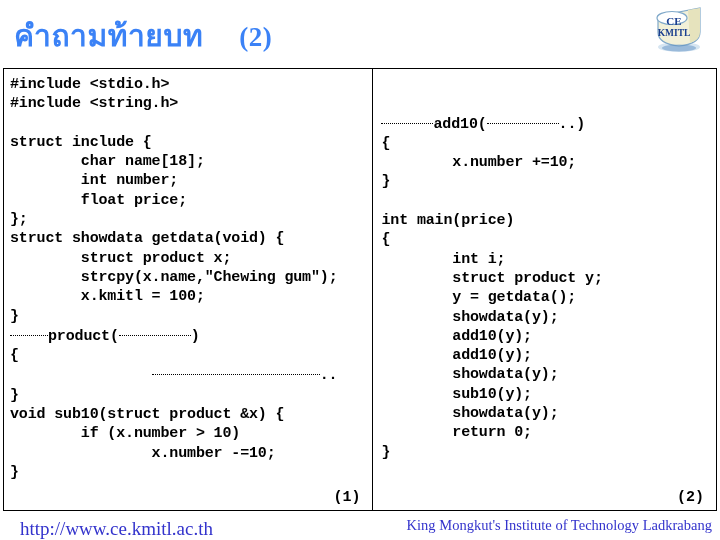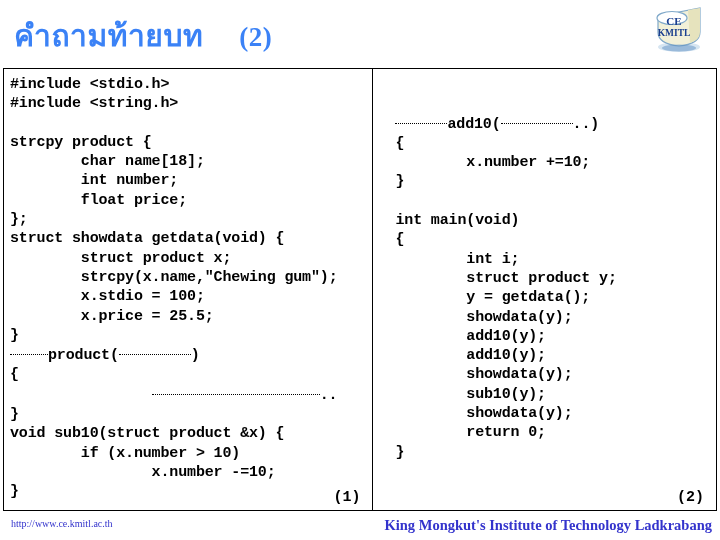--- a/index.html
+++ b/index.html
@@ -67,21 +67,21 @@
     box-sizing: border-box;
     padding: 6px 0 0 6px;
     height: 100%;
   }
   .code-col.left {
     width: 370px;
     border-right: 1px solid #000000;
   }
   .code-col.right {
     width: 343px;
-    padding-left: 22px;
+    padding-left: 8px;
   }
   .code-line {
     font-family: "Liberation Mono", "DejaVu Sans Mono", monospace;
     font-size: 15px;
     font-weight: bold;
     color: #000000;
     line-height: 19.3px;
     white-space: pre;
     letter-spacing: -0.15px;
   }
@@ -112,34 +112,34 @@
   
   .slide-footer {
     position: absolute;
     left: 0;
     bottom: 0;
     width: 720px;
     height: 26px;
   }
   .footer-left {
     position: absolute;
-    left: 11px;
+    left: 20px;
     top: 4px;
     font-family: "Liberation Serif", serif;
-    font-size: 10px;
+    font-size: 19px;
     color: #3333cc;
     white-space: nowrap;
   }
   .footer-right {
     position: absolute;
     right: 8px;
     top: 3px;
     font-family: "Liberation Serif", serif;
     font-size: 14.5px;
-    font-weight: bold;
+    font-weight: normal;
     color: #3333cc;
     white-space: nowrap;
   }
 </style>
 </head>
 <body>
 
 <div class="slide-header">
   <div class="slide-title">
     <span>คำถามท้ายบท</span><span class="title-num">(2)</span>
@@ -156,30 +156,29 @@
     <ellipse cx="29" cy="46" rx="17" ry="3.5" fill="#5d8fc4" opacity="0.5"></ellipse>
   </svg>
 </div>
 
 <div class="code-area">
 
   <div class="code-col left">
     <div class="code-line">#include &lt;stdio.h&gt;</div>
     <div class="code-line">#include &lt;string.h&gt;</div>
     <div class="code-line blank">&nbsp;</div>
-    <div class="code-line">strcpy product {</div>
+    <div class="code-line">struct include {</div>
     <div class="code-line">        char name[18];</div>
     <div class="code-line">        int number;</div>
     <div class="code-line">        float price;</div>
     <div class="code-line">};</div>
     <div class="code-line">struct showdata getdata(void) {</div>
     <div class="code-line">        struct product x;</div>
     <div class="code-line">        strcpy(x.name,"Chewing gum");</div>
-    <div class="code-line">        x.stdio = 100;</div>
-    <div class="code-line">        x.price = 25.5;</div>
+    <div class="code-line">        x.kmitl = 100;</div>
     <div class="code-line">}</div>
 
     <div class="code-line"><span class="dots d-short"></span><span>product(</span><span class="dots d-mid"></span><span>)</span></div>
 
     <div class="code-line">{</div>
 
     <div class="code-line">                <span class="dots d-xlong"></span><span>..</span></div>
 
     <div class="code-line">}</div>
     <div class="code-line">void sub10(struct product &amp;x) {</div>
@@ -193,21 +192,21 @@
   <div class="code-col right">
     <div class="code-line blank">&nbsp;</div>
     <div class="code-line blank">&nbsp;</div>
 
     <div class="code-line"><span class="dots d-long"></span><span>add10(</span><span class="dots d-mid"></span><span>..)</span></div>
 
     <div class="code-line">{</div>
     <div class="code-line">        x.number +=10;</div>
     <div class="code-line">}</div>
     <div class="code-line blank">&nbsp;</div>
-    <div class="code-line">int main(void)</div>
+    <div class="code-line">int main(price)</div>
     <div class="code-line">{</div>
     <div class="code-line">        int i;</div>
     <div class="code-line">        struct product y;</div>
     <div class="code-line">        y = getdata();</div>
     <div class="code-line">        showdata(y);</div>
     <div class="code-line">        add10(y);</div>
     <div class="code-line">        add10(y);</div>
     <div class="code-line">        showdata(y);</div>
     <div class="code-line">        sub10(y);</div>
     <div class="code-line">        showdata(y);</div>

